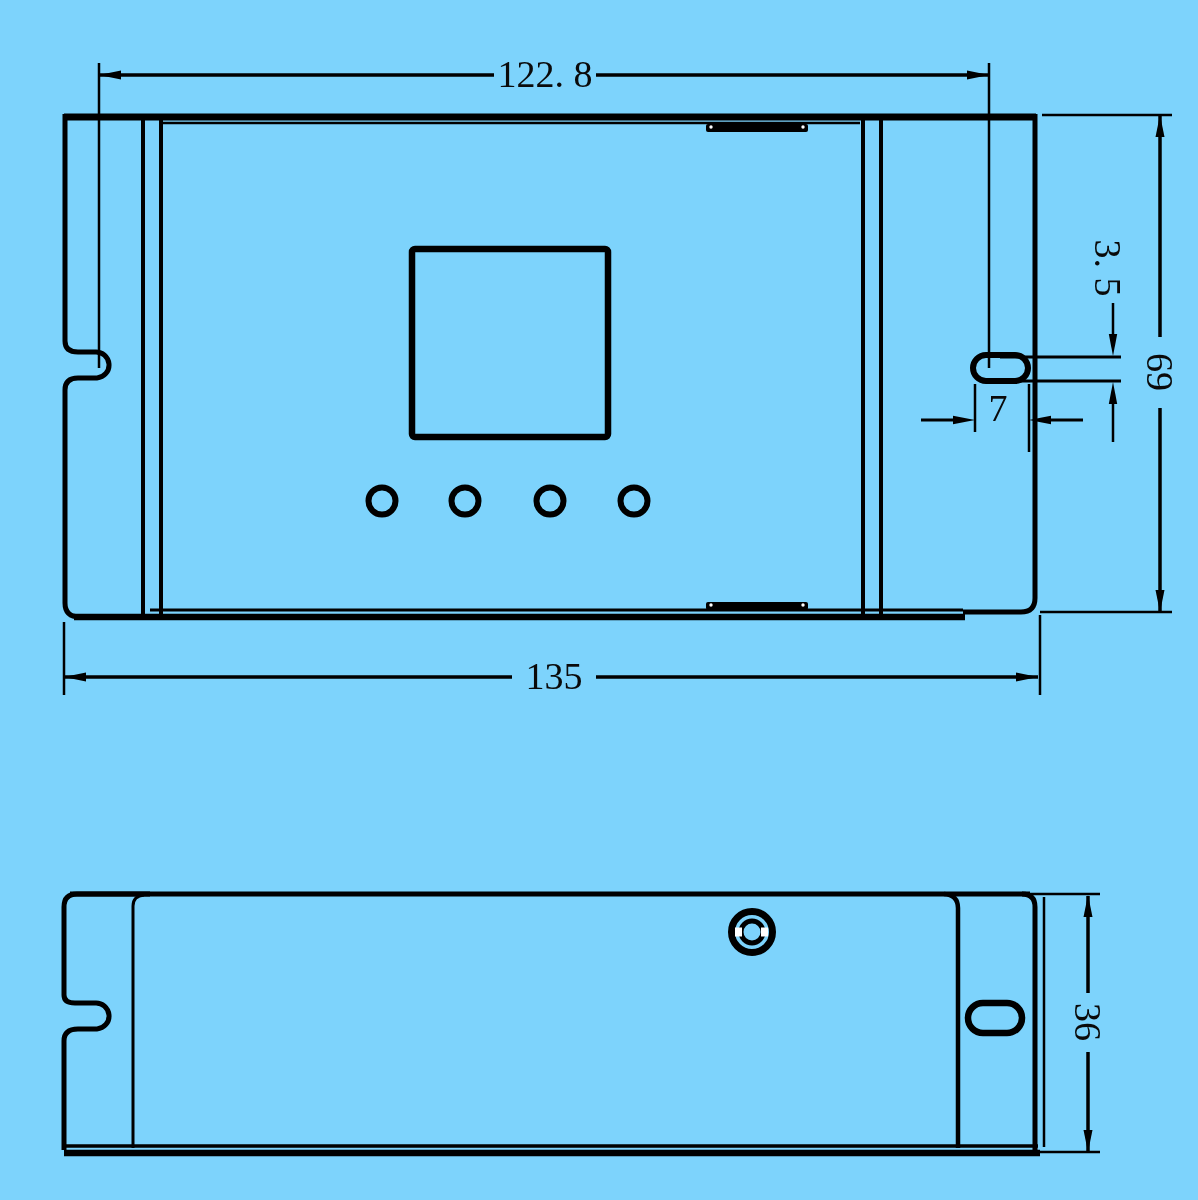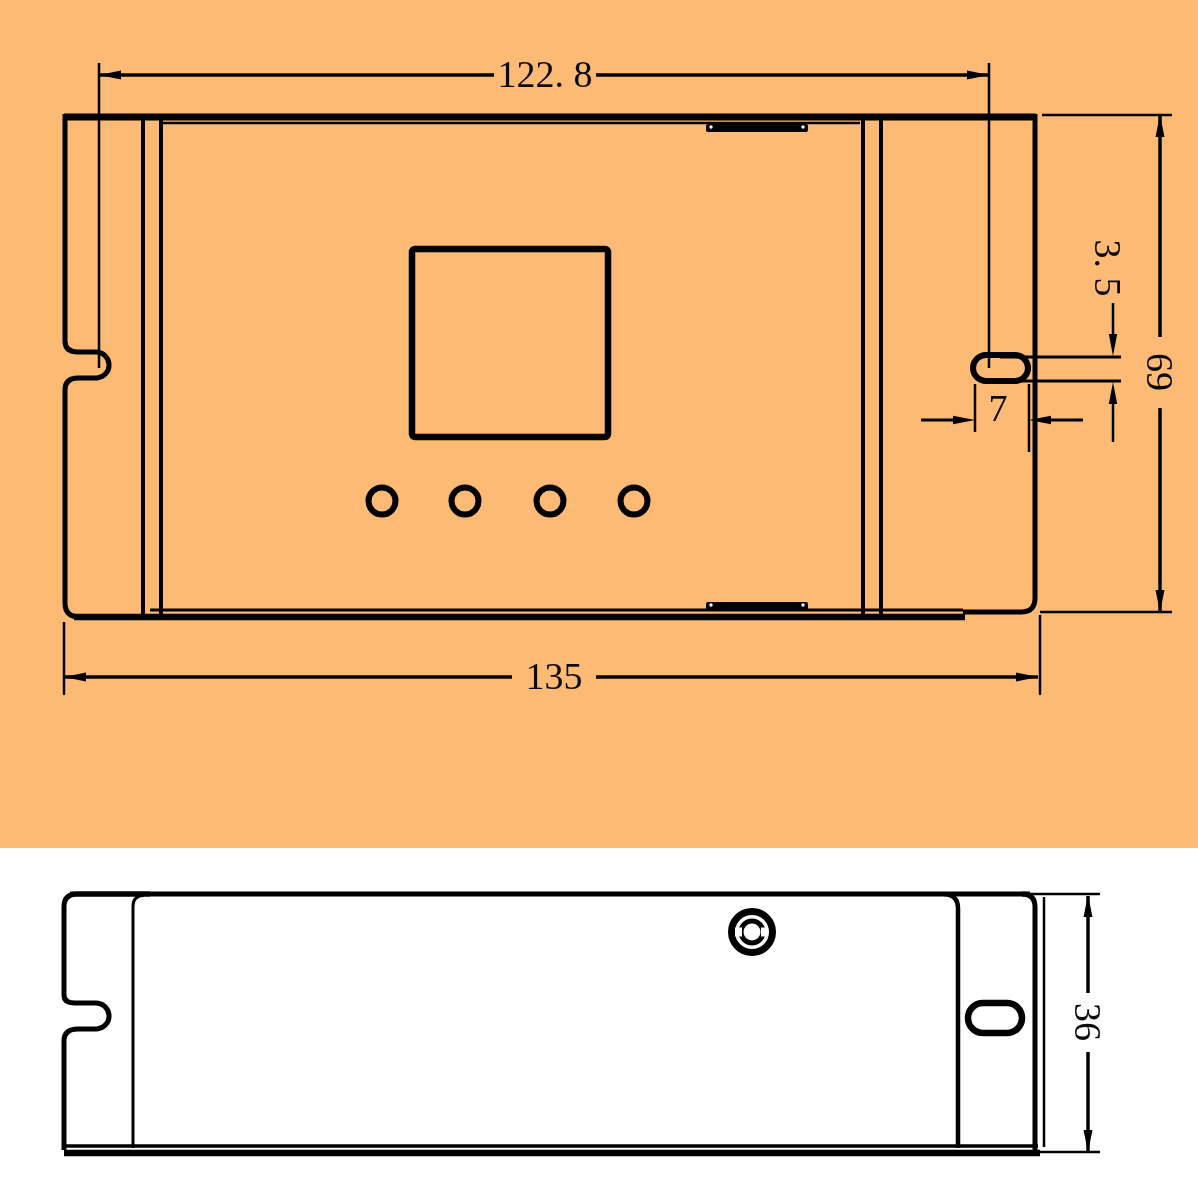--- a/index.html
+++ b/index.html
@@ -6,23 +6,23 @@
     margin: 0;
     padding: 0;
     background: #ffffff;
     width: 1198px;
     height: 1200px;
     overflow: hidden;
     font-family: "Liberation Serif", serif;
   }
   #stage {
     width: 1198px;
-    height: 848px;
+    height: 1200px;
     position: relative;
-    background: #fdba74;
+    background: #7dd3fc;
   }
   svg {
     display: block;
   }
   .ln  { stroke: #000; fill: none; stroke-linejoin: round; }
   .fil { fill: #000; stroke: none; }
   .dim-text {
     font-family: "Liberation Serif", serif;
     font-size: 38px;
     fill: #0a0a0a;

